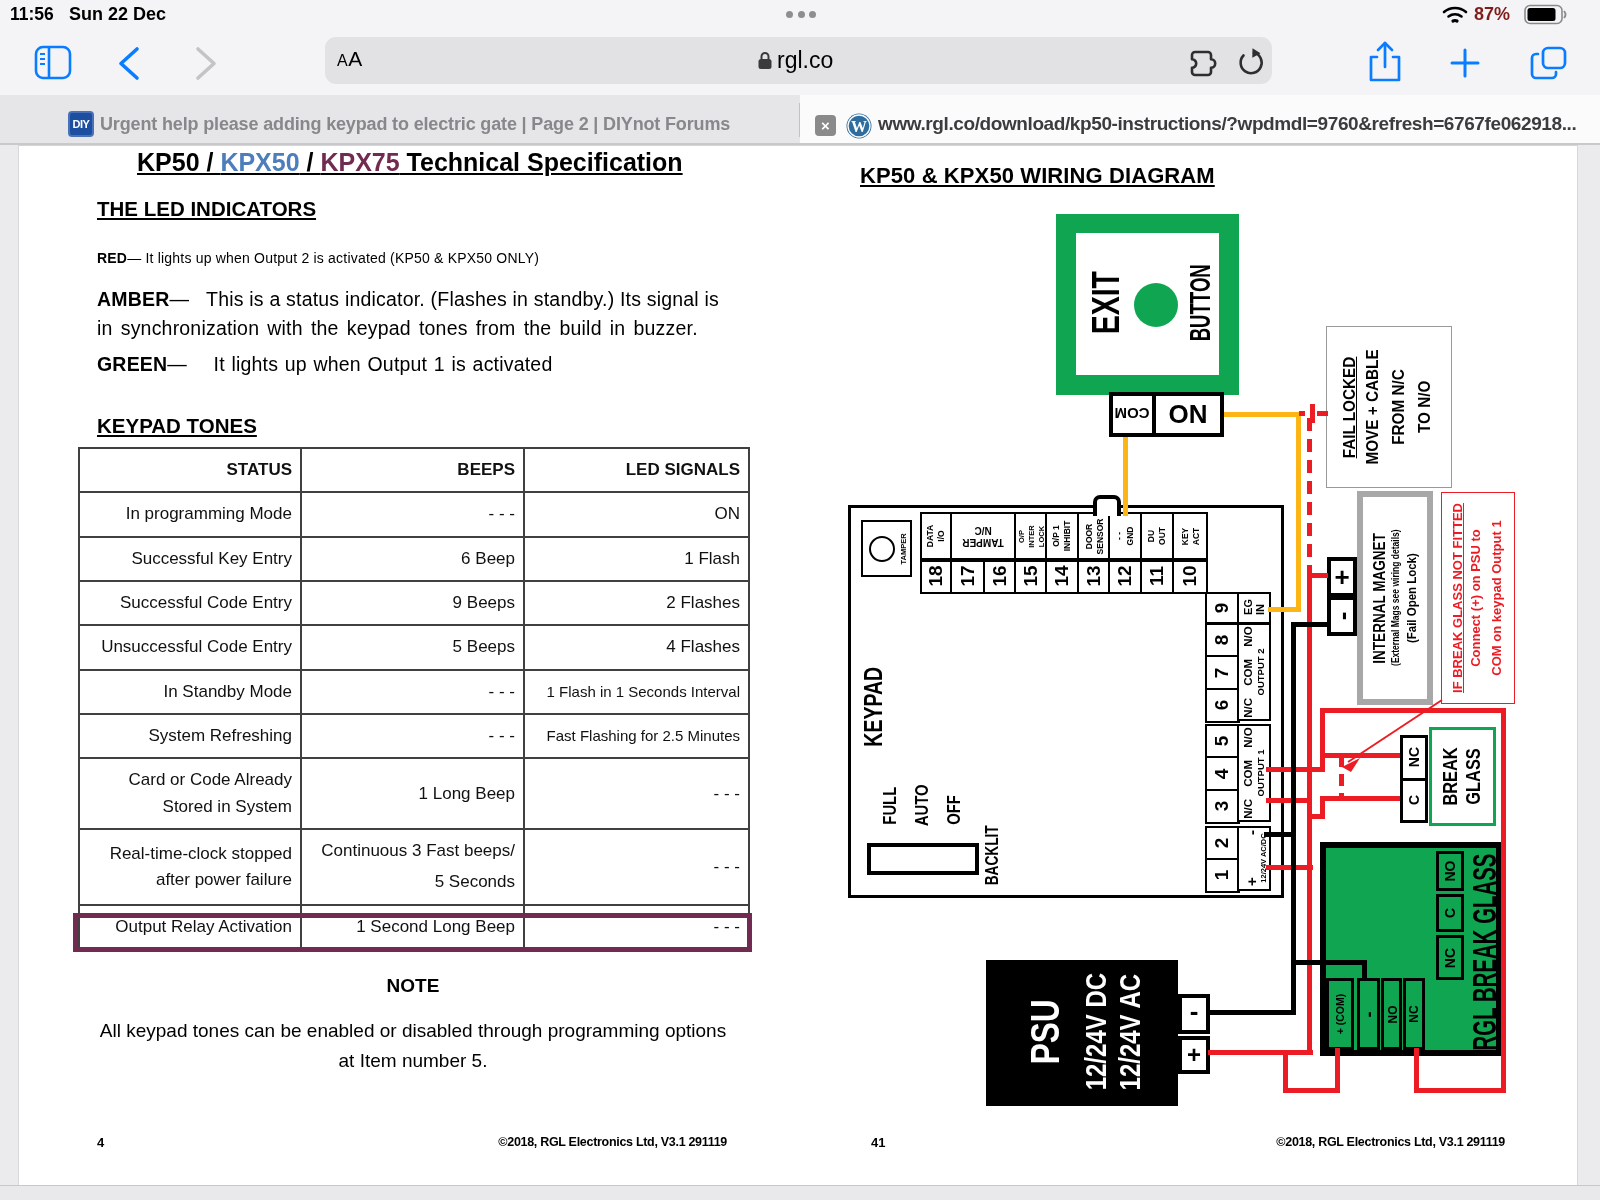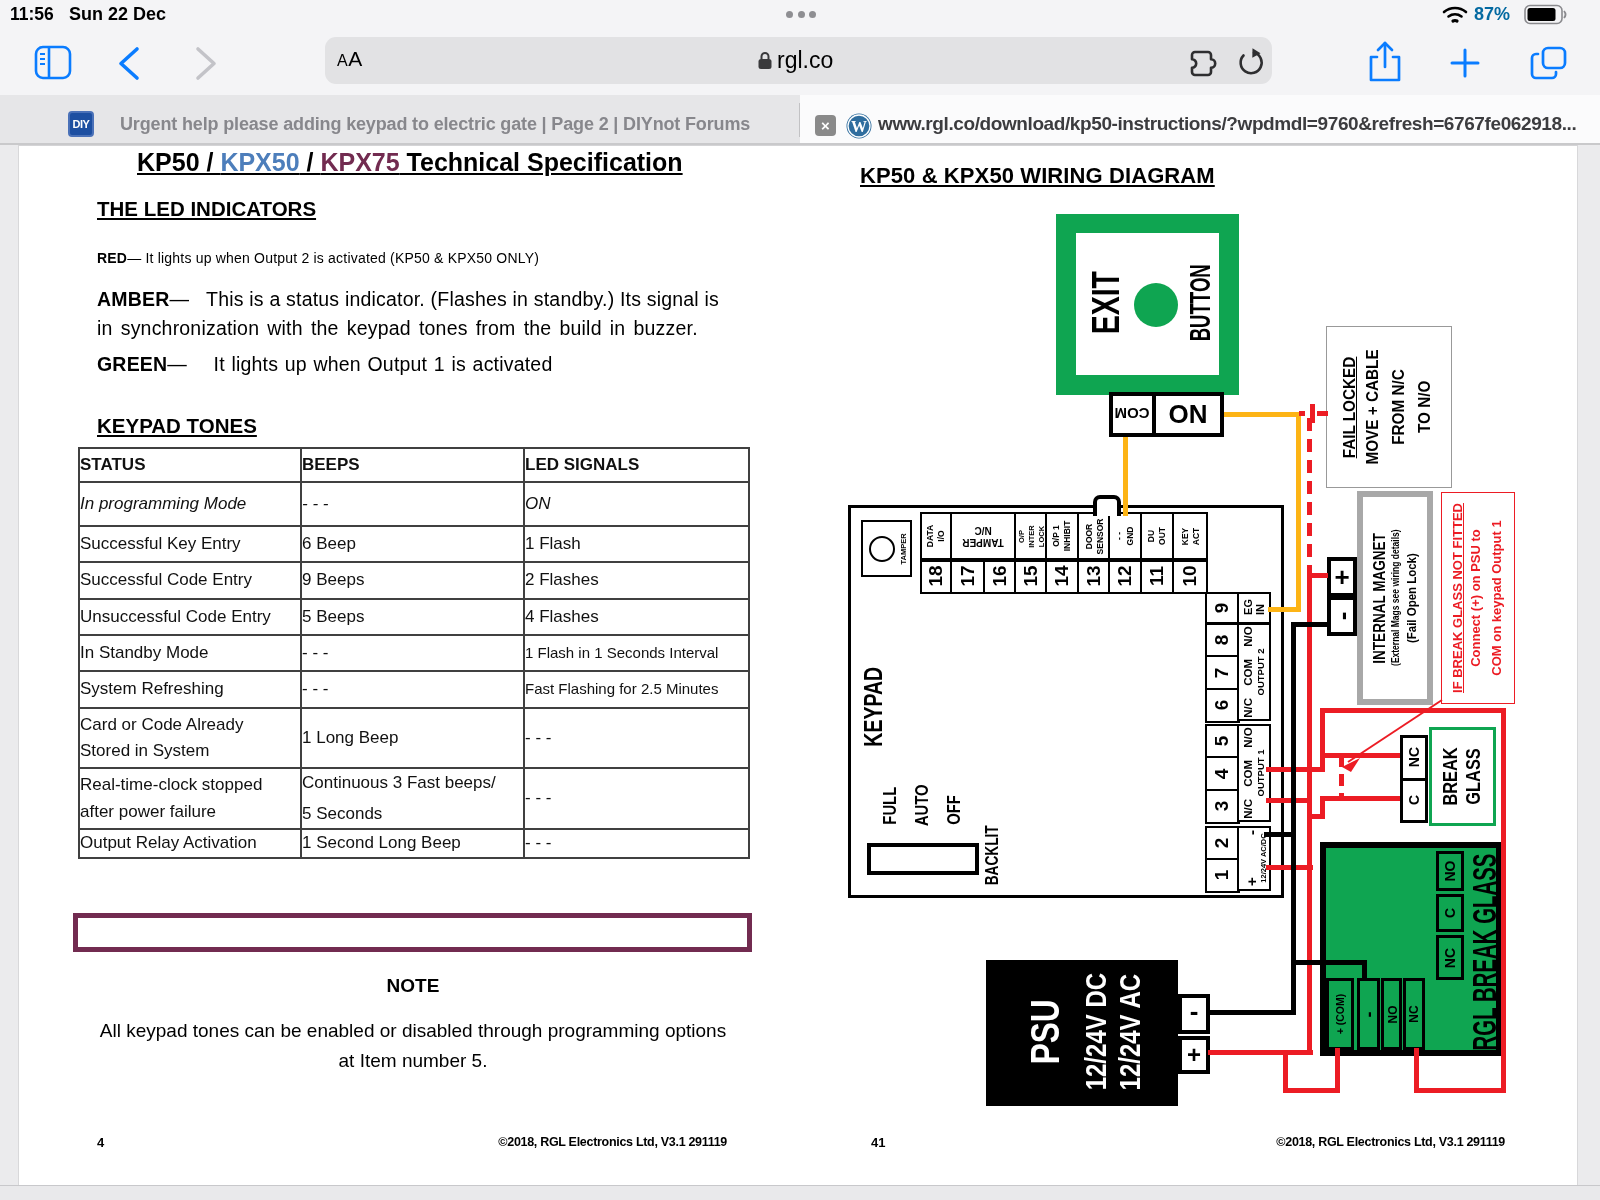--- a/index.html
+++ b/index.html
@@ -1,21 +1,21 @@
 <!DOCTYPE html>
 <html><head><meta charset="utf-8">
 <style>
 html,body{margin:0;padding:0;}
 body{width:1600px;height:1200px;position:relative;overflow:hidden;
  font-family:"Liberation Sans",sans-serif;background:#fff;}
 .a{position:absolute;box-sizing:border-box;}
 .b{font-weight:bold;}
 table.t{border-collapse:collapse;table-layout:fixed;}
-table.t td{border:2px solid #404040;text-align:left;vertical-align:middle;
- font-size:17px;color:#111;padding:0;line-height:1.55;}
+table.t td{border:2px solid #404040;text-align:right;vertical-align:middle;
+ font-size:17px;color:#111;padding:8px;line-height:1.55;}
 </style></head><body>
 
 <div class="a " style="left:0px;top:0px;width:1600px;height:95px;background:#f4f4f6;"></div>
 <div class="a " style="left:0px;top:95px;width:1600px;height:50px;background:#e6e6e8;border-bottom:2px solid #c9c9cb;"></div>
 <div class="a " style="left:800px;top:95px;width:800px;height:48px;background:#fbfbfc;"></div>
 <div class="a " style="left:799px;top:103px;width:1px;height:34px;background:#c2c2c4;"></div>
 <div class="a" style="left:10px;top:4px;font-size:17.5px;font-weight:bold;color:#000;">11:56</div>
 <div class="a" style="left:69px;top:4px;font-size:18px;font-weight:bold;color:#000;">Sun 22 Dec</div>
 <div class="a " style="left:786px;top:11px;width:7px;height:7px;background:#8e8e92;border-radius:50%;"></div>
 <div class="a " style="left:797.5px;top:11px;width:7px;height:7px;background:#8e8e92;border-radius:50%;"></div>
@@ -23,21 +23,21 @@
 <svg class="a" style="left:1441px;top:2px;" width="160" height="26" viewBox="0 0 160 26">
 <g stroke="#000" fill="none" stroke-linecap="round">
 <path d="M3 10 A17 17 0 0 1 25 10" stroke-width="2.6"></path>
 <path d="M7.5 14.5 A11 11 0 0 1 20.5 14.5" stroke-width="2.6"></path>
 <path d="M12 19 A4.5 4.5 0 0 1 16 19" stroke-width="3.2"></path>
 </g>
 <rect x="84" y="3.5" width="37" height="18" rx="5" fill="none" stroke="#8a8a8e" stroke-width="1.6"></rect>
 <rect x="86.5" y="6" width="28" height="13" rx="2.5" fill="#000"></rect>
 <path d="M123 9 q3 3.5 0 7" stroke="#8a8a8e" stroke-width="1.8" fill="none"></path>
 </svg>
-<div class="a" style="left:1474px;top:4px;font-size:18px;font-weight:bold;color:#0369a1;">87%</div>
+<div class="a" style="left:1474px;top:4px;font-size:18px;font-weight:bold;color:#7f1d1d;">87%</div>
 <svg class="a" style="left:0px;top:30px;" width="320" height="65" viewBox="0 0 320 65">
 <g fill="none" stroke="#0a7cff" stroke-width="2.6">
 <rect x="36" y="17" width="34" height="31" rx="7"></rect>
 <line x1="49" y1="17" x2="49" y2="48"></line>
 <g stroke-width="2">
         <line x1="40" y1="24" x2="45" y2="24"></line>
         <line x1="40" y1="29" x2="45" y2="29"></line>
         <line x1="40" y1="34" x2="45" y2="34"></line>
       </g>
 </g>
@@ -63,21 +63,21 @@
 <polyline points="18,10 25,3 32,10"></polyline>
 <line x1="92" y1="23" x2="118" y2="23" stroke-width="3"></line>
 <line x1="105" y1="10" x2="105" y2="36" stroke-width="3"></line>
 <rect x="183" y="8" width="22" height="20" rx="5"></rect>
 <path d="M178 14 h-2 a4 4 0 0 0 -4 4 v16 a4 4 0 0 0 4 4 h16 a4 4 0 0 0 4 -4 v-2"></path>
 </g>
   </svg>
 <div class="a" style="left:68px;top:111px;width:26px;height:26px;background:#1d4fa1;
 border-radius:4px;border:2px solid #4a71b8;color:#fff;font-weight:bold;font-size:11px;
 display:flex;align-items:center;justify-content:center;letter-spacing:-0.5px;">DIY</div>
-<div class="a" style="left:100px;top:114px;font-size:18px;font-weight:bold;color:#87878c;letter-spacing:-0.15px;margin-left:20px;">Urgent help please adding keypad to electric gate | Page 2 | DIYnot Forums</div>
+<div class="a" style="left:100px;top:114px;font-size:18px;font-weight:bold;color:#87878c;letter-spacing:-0.15px;">Urgent help please adding keypad to electric gate | Page 2 | DIYnot Forums</div>
 <div class="a " style="left:815px;top:115px;width:21px;height:21px;background:#8a8a8a;border-radius:4px;color:#fff;font-weight:bold;font-size:15px;display:flex;align-items:center;justify-content:center;">×</div>
 <svg class="a" style="left:846px;top:113px;" width="26" height="26" viewBox="0 0 26 26">
 <circle cx="13" cy="13" r="12.5" fill="#2f6d9e"></circle>
 <circle cx="13" cy="13" r="11" fill="none" stroke="#fff" stroke-width="1.3"></circle>
 <text x="13" y="18.5" text-anchor="middle" font-family="Liberation Serif,serif" font-size="16" font-weight="bold" fill="#fff">W</text>
 </svg>
 <div class="a" style="left:878px;top:113px;font-size:19px;font-weight:bold;color:#3c3c3f;letter-spacing:-0.4px;">www.rgl.co/download/kp50-instructions/?wpdmdl=9760&amp;refresh=6767fe062918...</div>
 <div class="a " style="left:0px;top:145px;width:1600px;height:1040px;background:#ebebed;"></div>
 <div class="a " style="left:18px;top:145px;width:1560px;height:1040px;background:#fff;border-left:1px solid #d8d8da;border-right:1px solid #d8d8da;border-top:1px solid #d4d4d6;"></div>
 <div class="a " style="left:0px;top:1185px;width:1600px;height:15px;background:#e9e9eb;border-top:1px solid #c8c8cb;"></div>
@@ -93,21 +93,21 @@
       <col style="width:222px;">
       <col style="width:223px;">
       <col style="width:225px;">
     </colgroup>
     <tbody>
       <tr style="height:34px;font-size:19px;">
         <td><b>STATUS</b></td>
         <td><b>BEEPS</b></td>
         <td><b>LED SIGNALS</b></td>
       </tr>
-      <tr style="height:44px;font-style:italic;">
+      <tr style="height:44px;">
         <td>In programming Mode</td>
         <td>- - -</td>
         <td>ON</td>
       </tr>
       <tr style="height:36px;">
         <td>Successful Key Entry</td>
         <td>6 Beep</td>
         <td>1 Flash</td>
       </tr>
       <tr style="height:37px;">

